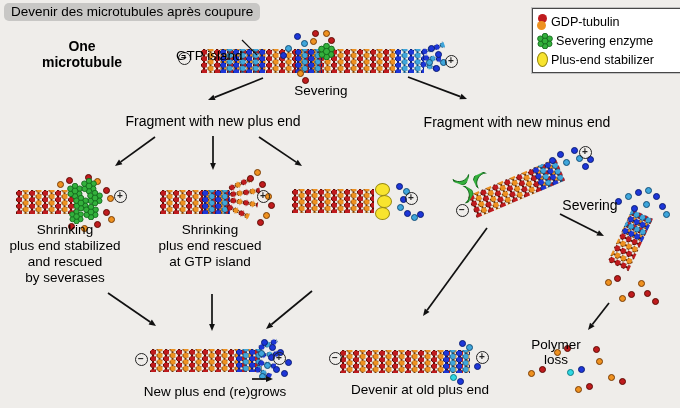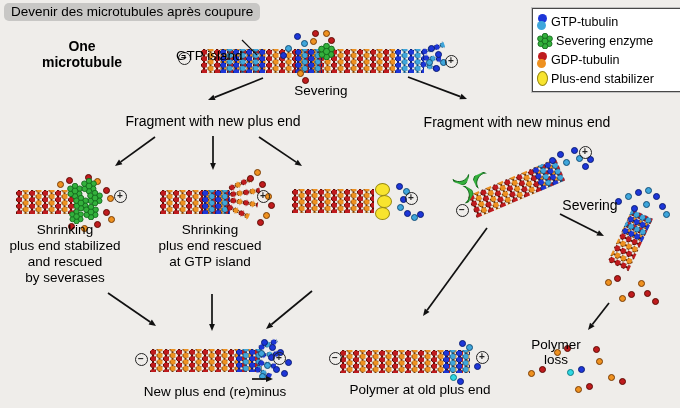--- a/index.html
+++ b/index.html
@@ -53,47 +53,40 @@
 </head>
 <body>
 
 <div class="stage">
 
   <div class="title">Devenir des microtubules après coupure</div>
 
   <div class="legend">
     <div class="lrow">
       <span class="dic">
-          <i style="background:var(--gtpD)"></i>
-          <i style="background:var(--gtpL)"></i>
+          <i style="background:var(--gdpD)"></i>
+          <i style="background:var(--gdpO)"></i>
         </span>
-      <span>GTP-tubulin</span>
+      <span>GDP-tubulin</span>
     </div>
     <div class="lrow">
       <span class="enz-slot" style="width:16px;height:16px;flex:none;"><svg width="16" height="16" viewBox="0 0 18 18">
             <g fill="#33b13c" stroke="#14691c" stroke-width="1">
               <circle cx="9" cy="3.4" r="3.1"></circle>
               <circle cx="14.2" cy="6.4" r="3.1"></circle>
               <circle cx="13.8" cy="12.2" r="3.1"></circle>
               <circle cx="9" cy="14.8" r="3.1"></circle>
               <circle cx="4.2" cy="12.2" r="3.1"></circle>
               <circle cx="3.8" cy="6.4" r="3.1"></circle>
               <circle cx="9" cy="9" r="3.3"></circle>
             </g>
           </svg></span>
       <span>Severing enzyme</span>
     </div>
     <div class="lrow">
-      <span class="dic">
-          <i style="background:var(--gdpD)"></i>
-          <i style="background:var(--gdpO)"></i>
-        </span>
-      <span>GDP-tubulin</span>
-    </div>
-    <div class="lrow">
       <span class="stab-ic"></span>
       <span>Plus-end stabilizer</span>
     </div>
   </div>
 
   <div class="lbl b f14" style="left:20px;top:38px;width:124px;">One
 microtubule</div>
   <div class="lbl ta-l" style="left:176px;top:24px;">GTP island</div>
   <div class="lbl" style="left:286px;top:83px;width:70px;">Severing</div>
   <div class="lbl f14" style="left:100px;top:113px;width:226px;">Fragment with new plus end</div>
@@ -101,22 +94,22 @@
   <div class="lbl" style="left:0px;top:222px;width:130px;">Shrinking
 plus end stabilized
 and rescued
 by severases</div>
   <div class="lbl" style="left:145px;top:222px;width:130px;">Shrinking
 plus end rescued
 at GTP island</div>
   <div class="lbl f14" style="left:555px;top:197px;width:70px;">Severing</div>
   <div class="lbl" style="left:523px;top:297px;width:66px;line-height:15px;margin-top:40px;">Polymer
 loss</div>
-  <div class="lbl" style="left:128px;top:384px;width:174px;">New plus end (re)minus</div>
-  <div class="lbl" style="left:340px;top:382px;width:160px;">Polymer at old plus end</div>
+  <div class="lbl" style="left:128px;top:384px;width:174px;">New plus end (re)grows</div>
+  <div class="lbl" style="left:340px;top:382px;width:160px;">Devenir at old plus end</div>
 
   <div class="lat lat-gdp" style="left:201px;top:49px;width:194px;height:24px;">
     <div class="lat lat-gtp ov" style="left:19px;width:45px;"></div>
     <div class="lat lat-gtp ov" style="left:94px;width:27px;"></div>
   </div>
   <div class="lat lat-gtp" style="left:395px;top:49px;width:29px;height:24px;"></div>
   <div class="pf pf-gtp" style="left:421px;top:45px;width:24px;transform:rotate(-20deg);"></div>
   <div class="pf pf-gtp" style="left:423px;top:55px;width:18px;transform:rotate(5deg);"></div>
   <div class="pf pf-gtp" style="left:420px;top:63px;width:20px;transform:rotate(18deg);"></div>
 

